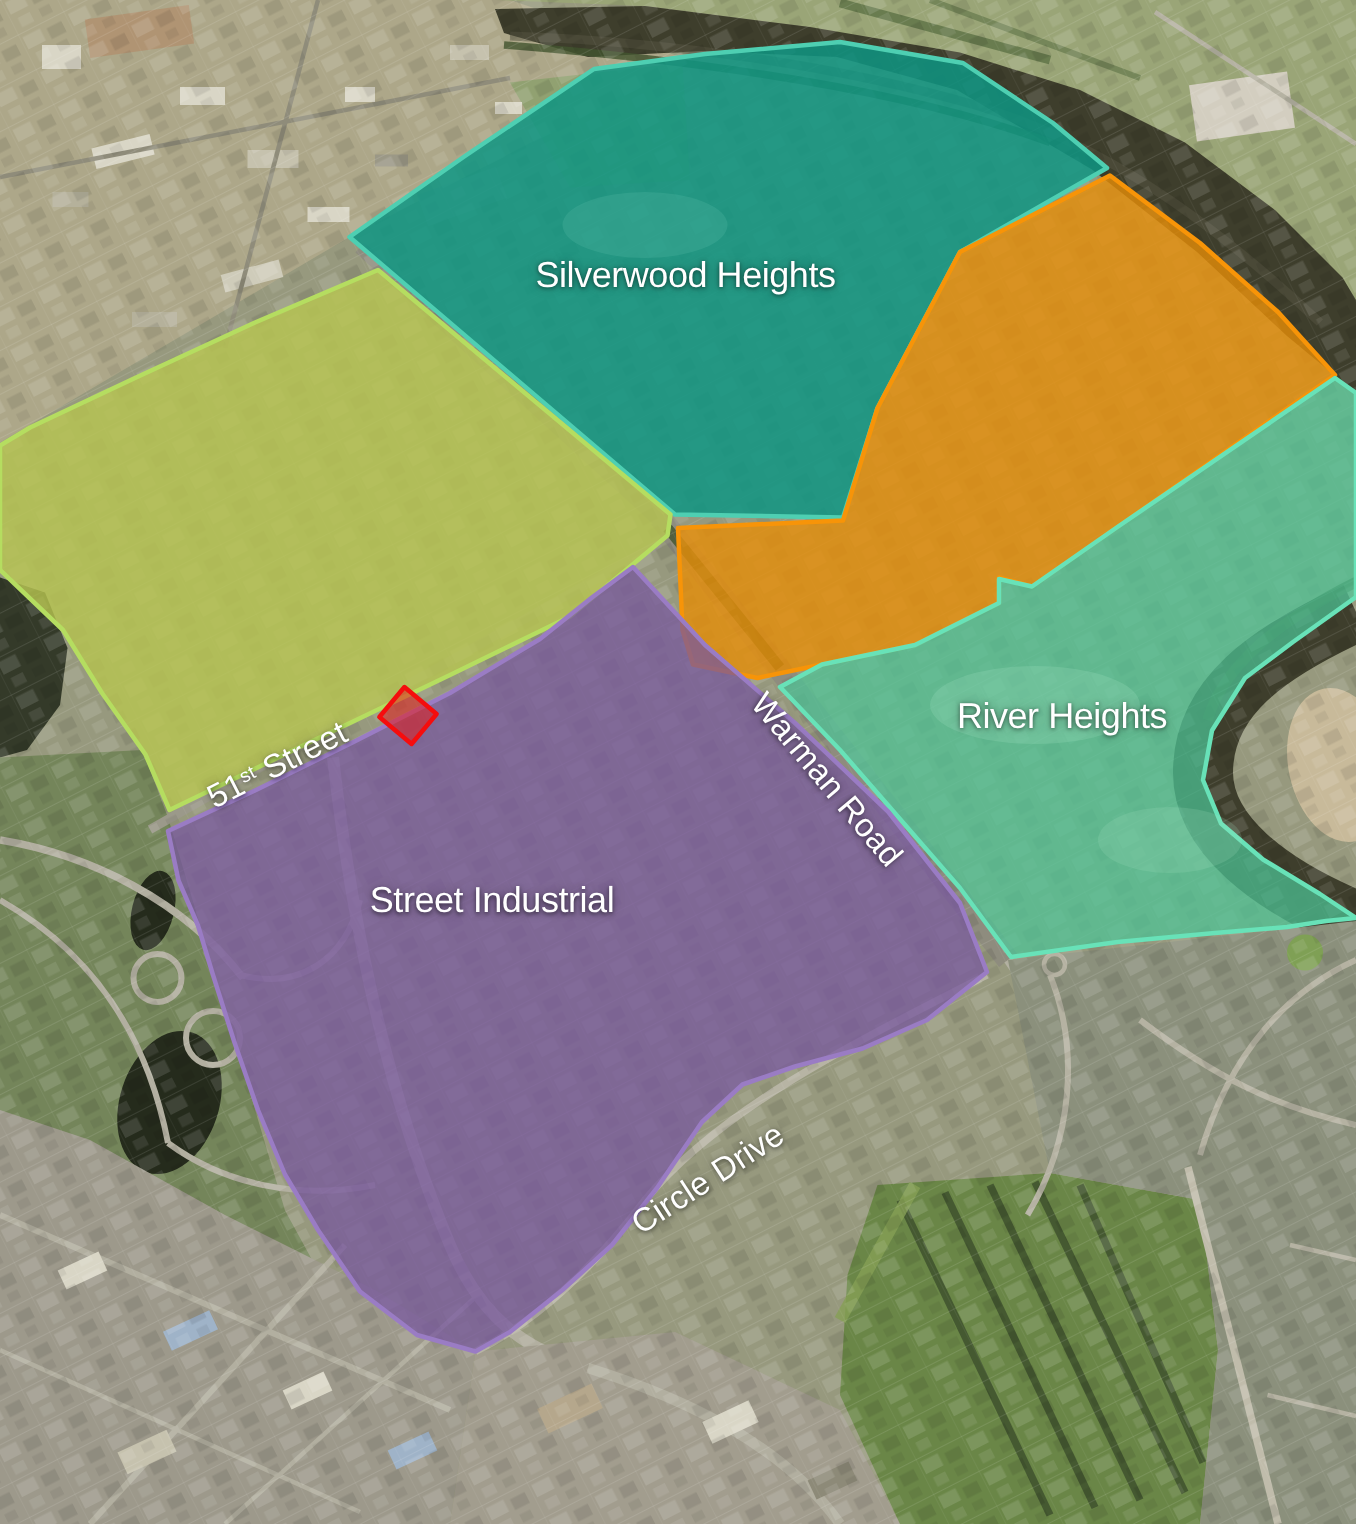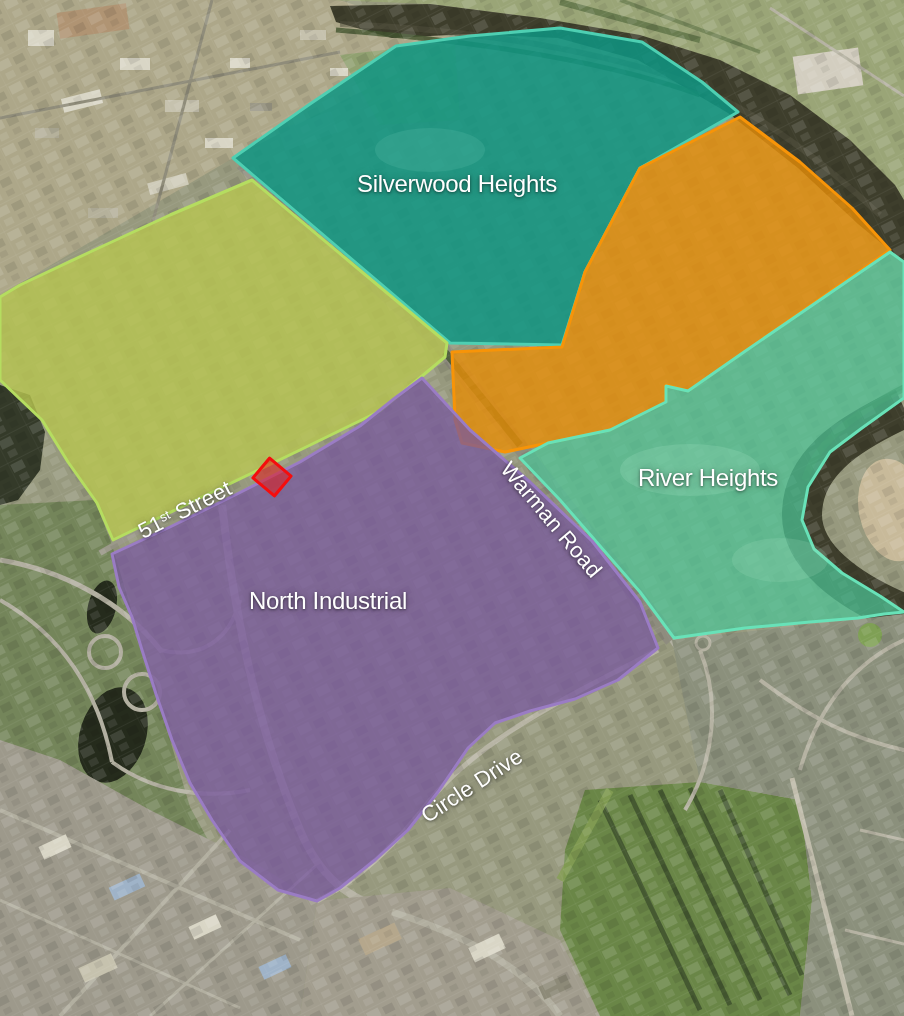--- a/index.html
+++ b/index.html
@@ -184,21 +184,21 @@
       <rect x="-14" y="-13" width="28" height="26" fill-opacity="0.55" stroke-width="3" stroke-linejoin="round" fill="#e51a1a" stroke="#f50d0d"></rect>
     </g>
   </svg>
 
   <div id="label-silverwood" class="map-label region-label">Silverwood Heights</div>
 
 
 
   <div id="label-river" class="map-label region-label">River Heights</div>
 
-  <div id="label-north" class="map-label region-label">North Industrial</div>
+  <div id="label-north" class="map-label region-label">Street Industrial</div>
 
   <div id="label-51st" class="map-label road-label">
     <span>51</span><span class="ordinal">st</span><span> Street</span>
   </div>
 
   <div id="label-warman" class="map-label road-label">Warman Road</div>
 
   <div id="label-circle" class="map-label road-label">Circle Drive</div>
 </div>
 

